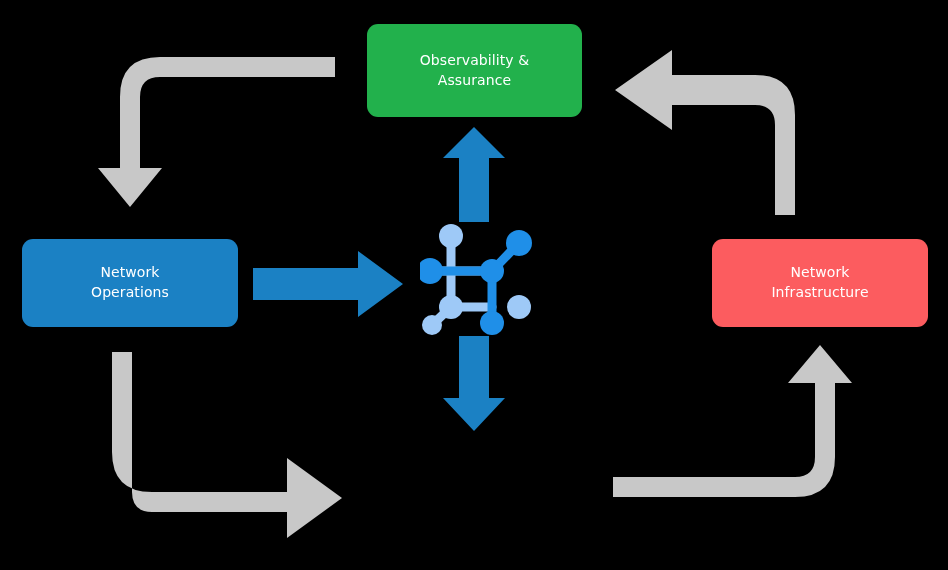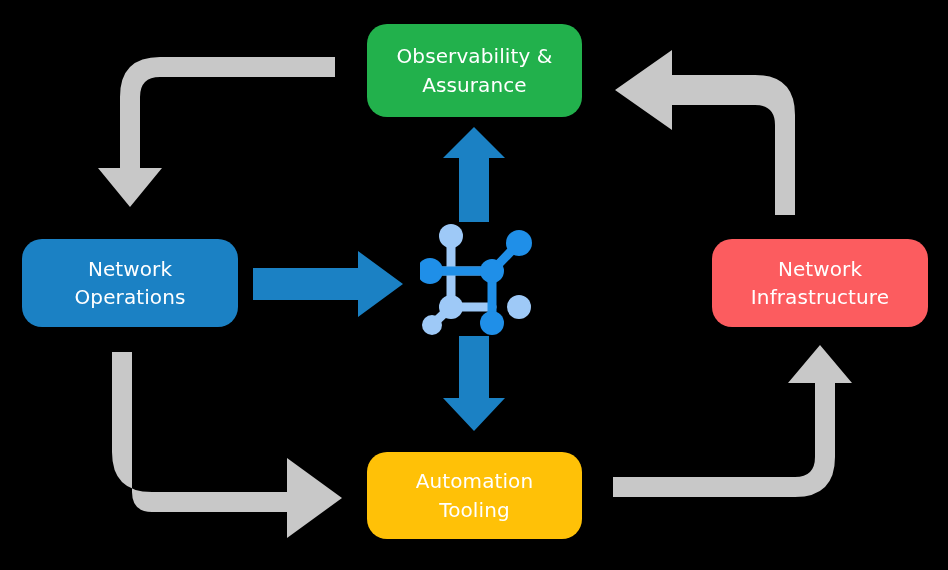--- a/index.html
+++ b/index.html
@@ -18,23 +18,23 @@
     width: 948px;
     height: 570px;
     background: #000000;
   }
   .node-box {
     position: absolute;
     display: flex;
     align-items: center;
     justify-content: center;
     text-align: center;
-    border-radius: 20px;
+    border-radius: 11px;
     color: #ffffff;
-    font-size: 20px;
+    font-size: 14px;
     line-height: 1.42;
     letter-spacing: 0.1px;
     font-weight: 400;
     box-sizing: border-box;
     padding: 4px 8px;
     white-space: pre-line;
   }
   #box-observability {
     left: 367px;
     top: 24px;
@@ -134,16 +134,14 @@
 
   <div class="node-box" id="box-observability" style="background: rgb(34, 177, 76);">Observability &amp;
 Assurance</div>
 
   <div class="node-box" id="box-network-operations" style="background: rgb(27, 129, 196);">Network
 Operations</div>
 
   <div class="node-box" id="box-network-infrastructure" style="background: rgb(252, 92, 95);">Network
 Infrastructure</div>
 
-  <div class="node-box" id="box-automation-tooling" style="background: rgb(255, 193, 7);">Automation
-Tooling</div>
 
 </div>
 
 </body></html>

